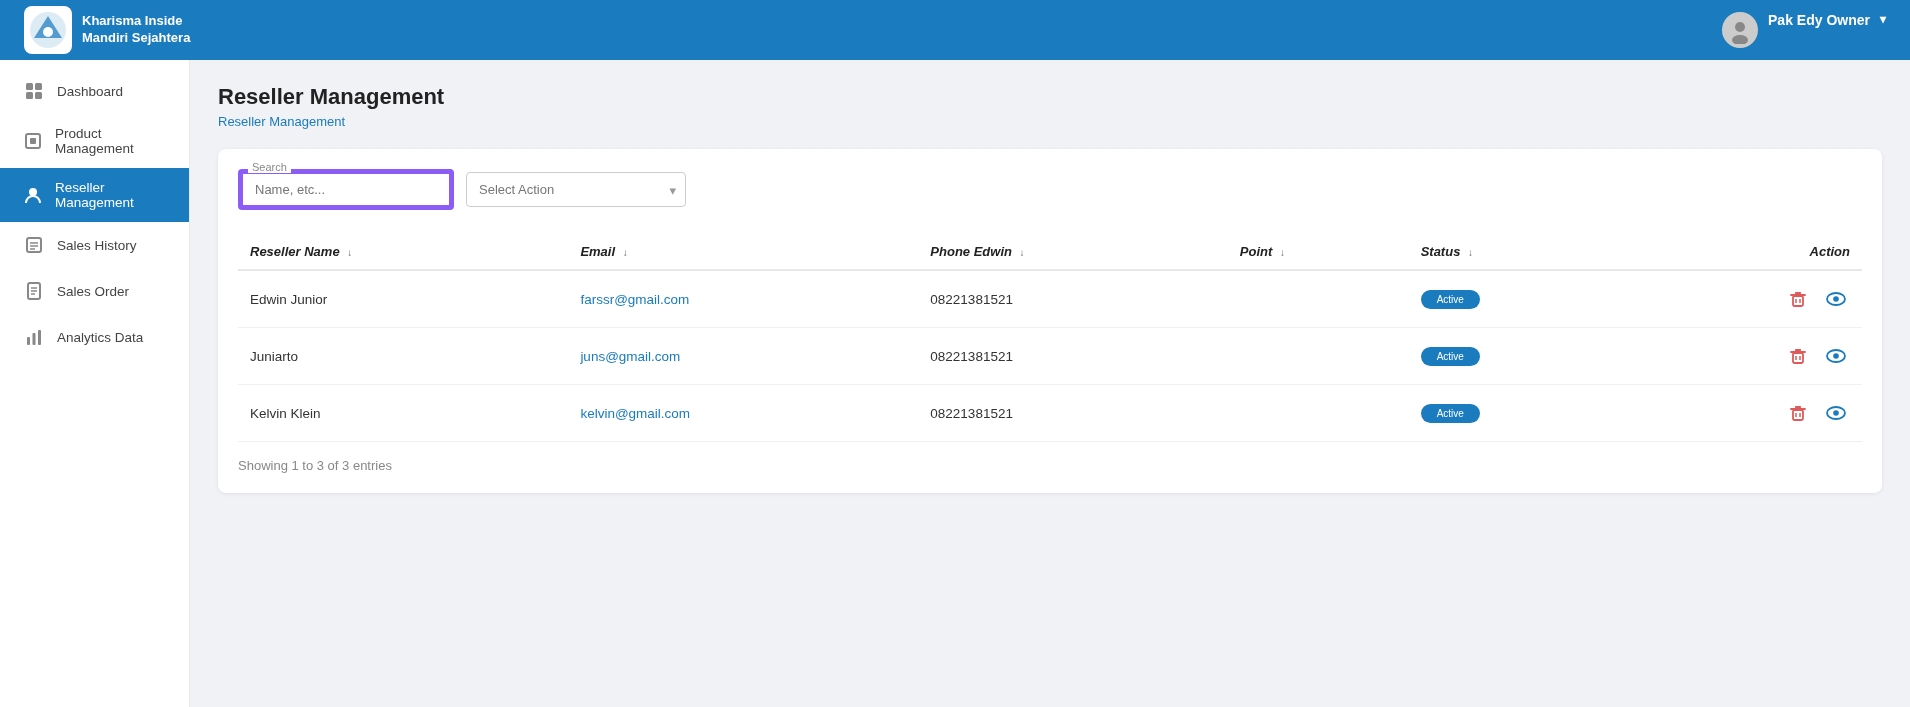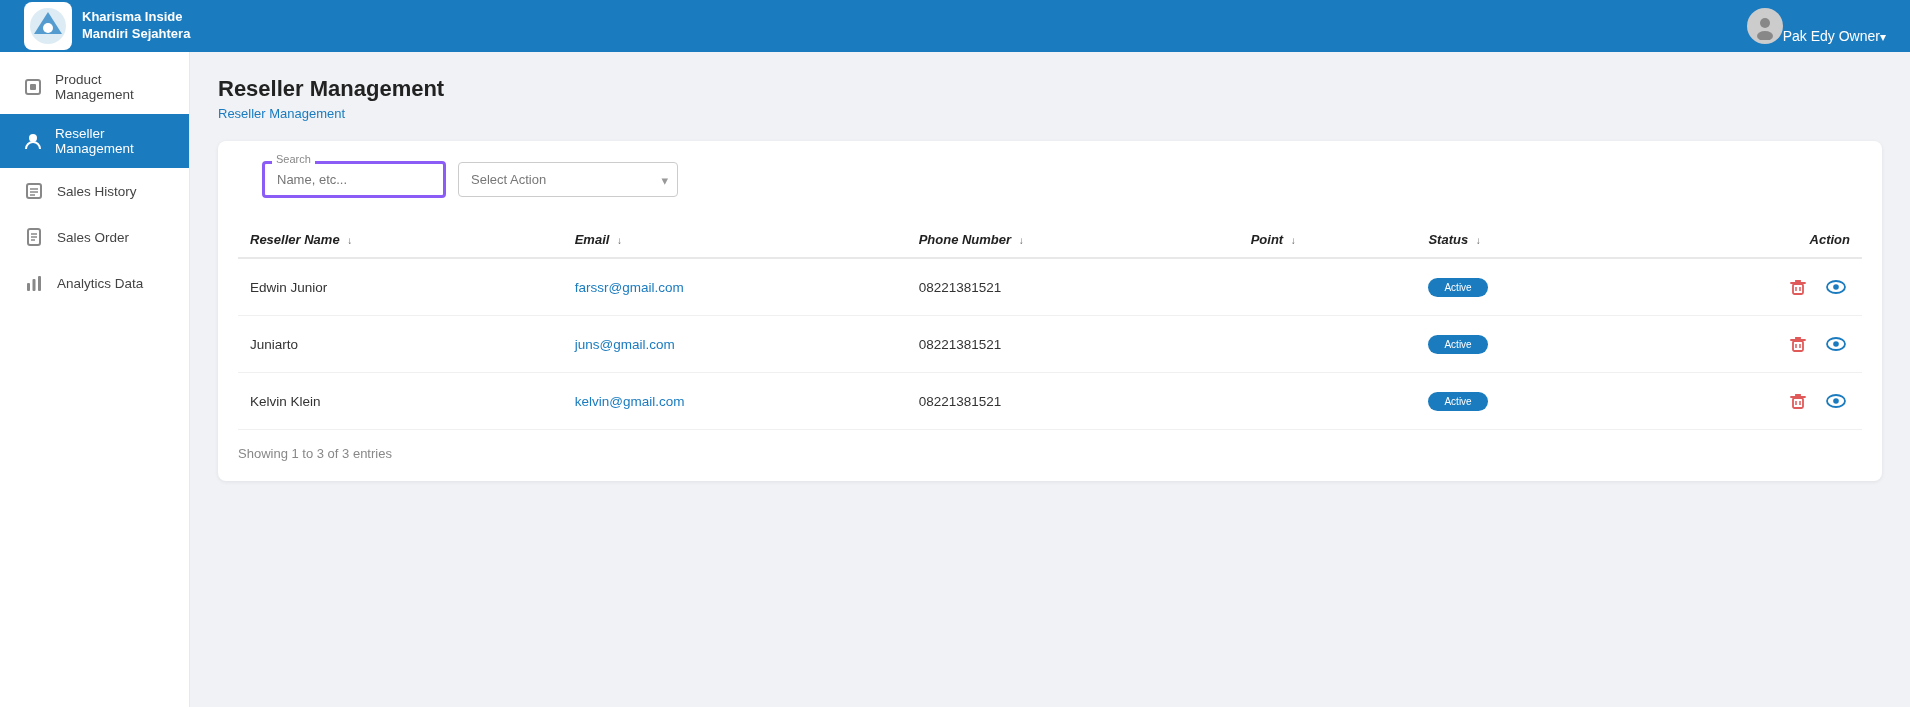--- a/index.html
+++ b/index.html
@@ -1,21 +1,21 @@
 <!DOCTYPE html>
 <html><head>
   <meta charset="utf-8">
   <style>
     * { box-sizing: border-box; margin: 0; padding: 0; }
     body { font-family: 'Segoe UI', Arial, sans-serif; background: #f0f2f5; display: flex; flex-direction: column; height: 707px; overflow: hidden; }
 
     
     .top-header {
       background: #1a7bbf;
-      height: 52px;
+      height: 60px;
       display: flex;
       align-items: center;
       justify-content: space-between;
       padding: 0 24px;
       flex-shrink: 0;
     }
     .logo-area {
       display: flex;
       align-items: center;
       gap: 10px;
@@ -34,23 +34,25 @@
       overflow: hidden;
     }
     .logo-text {
       color: #fff;
       font-size: 13px;
       font-weight: 600;
       line-height: 1.3;
     }
     .user-area {
       display: flex;
-      align-items: flex-end;
+      align-items: flex-start;
+      gap: 10px;
       color: #fff;
       cursor: pointer;
+      font-weight: bold;
     }
     .user-avatar {
       width: 36px;
       height: 36px;
       border-radius: 50%;
       background: #ccc;
       display: flex;
       align-items: center;
       justify-content: center;
       font-size: 18px;
@@ -136,35 +138,34 @@
 
     
     .toolbar {
       display: flex;
       gap: 12px;
       margin-bottom: 24px;
       align-items: center;
     }
     .search-wrapper {
       position: relative;
-      width: 184px;
-      margin-left: 24px;
+      width: 216px;
     }
     .search-label {
       position: absolute;
       top: -8px;
       left: 10px;
       background: #fff;
       padding: 0 4px;
       font-size: 11px;
       color: #888;
     }
     .search-input {
       width: 100%;
-      border: 3px solid #8b5cf6;
+      border: 5px solid #8b5cf6;
       border-radius: 4px;
       padding: 8px 12px;
       font-size: 13px;
       outline: none;
       color: #737373;
     }
     .select-action-wrapper {
       position: relative;
       width: 220px;
     }
@@ -279,20 +280,31 @@
     </div>
     <span class="user-name">Pak Edy Owner</span>
     <span class="chevron-down">▾</span>
   </div>
 </div>
 
 <div class="main-layout">
 
   <nav class="sidebar">
 
+    <div class="sidebar-item">
+      <span class="sidebar-icon">
+        <svg width="20" height="20" viewBox="0 0 20 20" fill="none">
+          <rect x="2" y="2" width="7" height="7" rx="1.5" fill="#888"></rect>
+          <rect x="11" y="2" width="7" height="7" rx="1.5" fill="#888"></rect>
+          <rect x="2" y="11" width="7" height="7" rx="1.5" fill="#888"></rect>
+          <rect x="11" y="11" width="7" height="7" rx="1.5" fill="#888"></rect>
+        </svg>
+      </span>
+      <span>Dashboard</span>
+    </div>
 
     <div class="sidebar-item">
       <span class="sidebar-icon">
         <svg width="20" height="20" viewBox="0 0 20 20" fill="none">
           <rect x="3" y="3" width="14" height="14" rx="2" stroke="#888" stroke-width="2" fill="none"></rect>
           <rect x="7" y="7" width="6" height="6" rx="1" fill="#888"></rect>
         </svg>
       </span>
       <span>Product Management</span>
     </div>
@@ -367,21 +379,21 @@
           <tr>
             <th>
               <span>Reseller Name</span>
               <span class="sort-icon">↓</span>
             </th>
             <th>
               <span>Email</span>
               <span class="sort-icon">↓</span>
             </th>
             <th>
-              <span>Phone Number</span>
+              <span>Phone Edwin</span>
               <span class="sort-icon">↓</span>
             </th>
             <th>
               <span>Point</span>
               <span class="sort-icon">↓</span>
             </th>
             <th>
               <span>Status</span>
               <span class="sort-icon">↓</span>
             </th>

